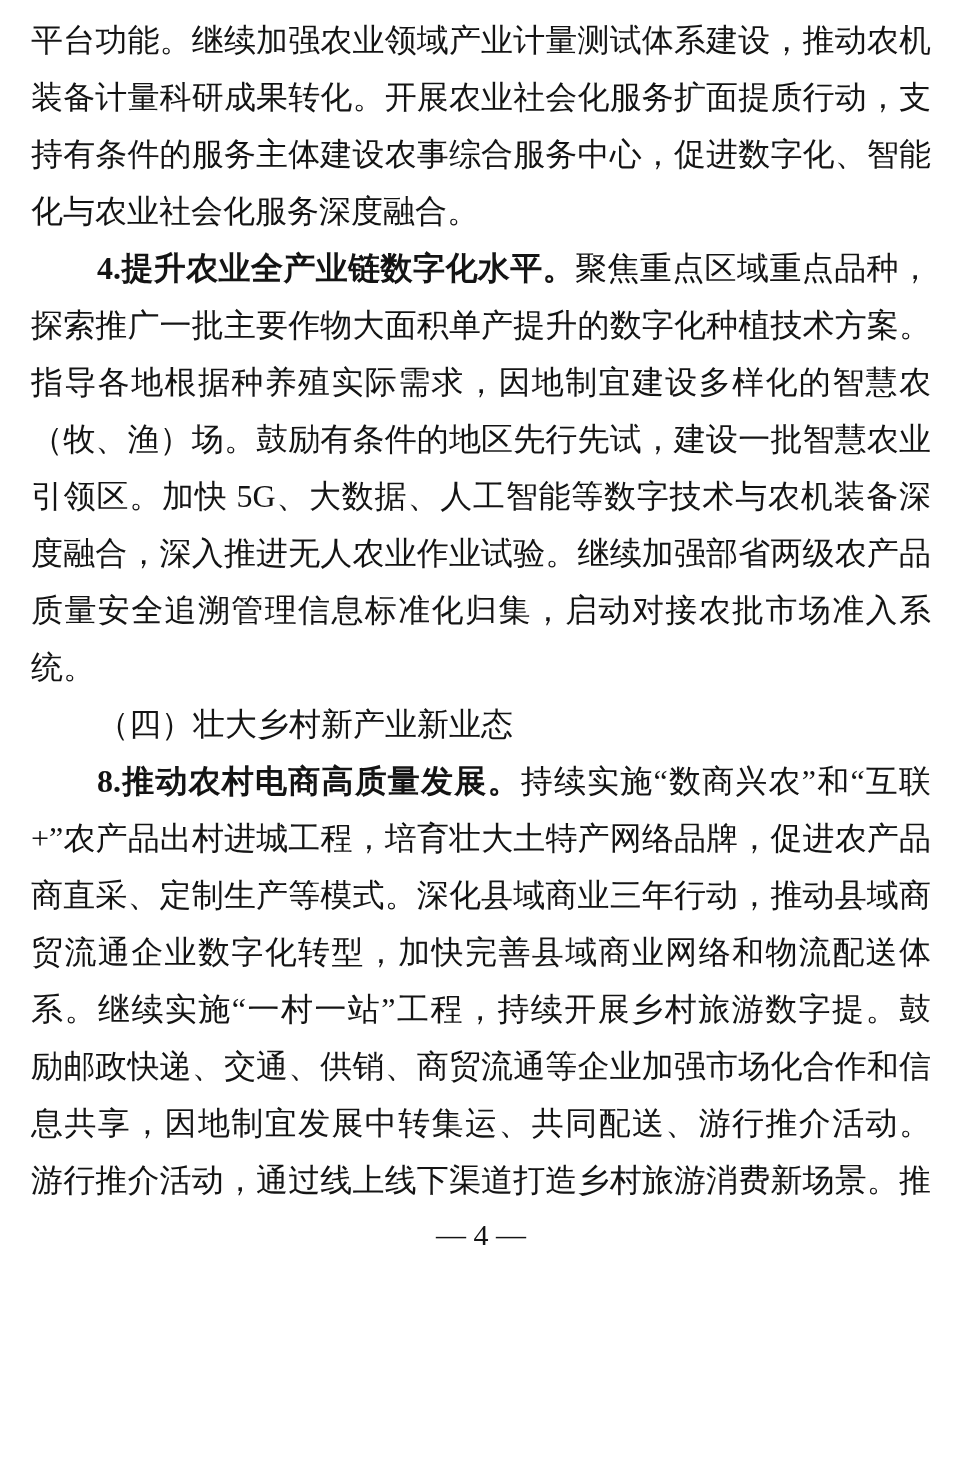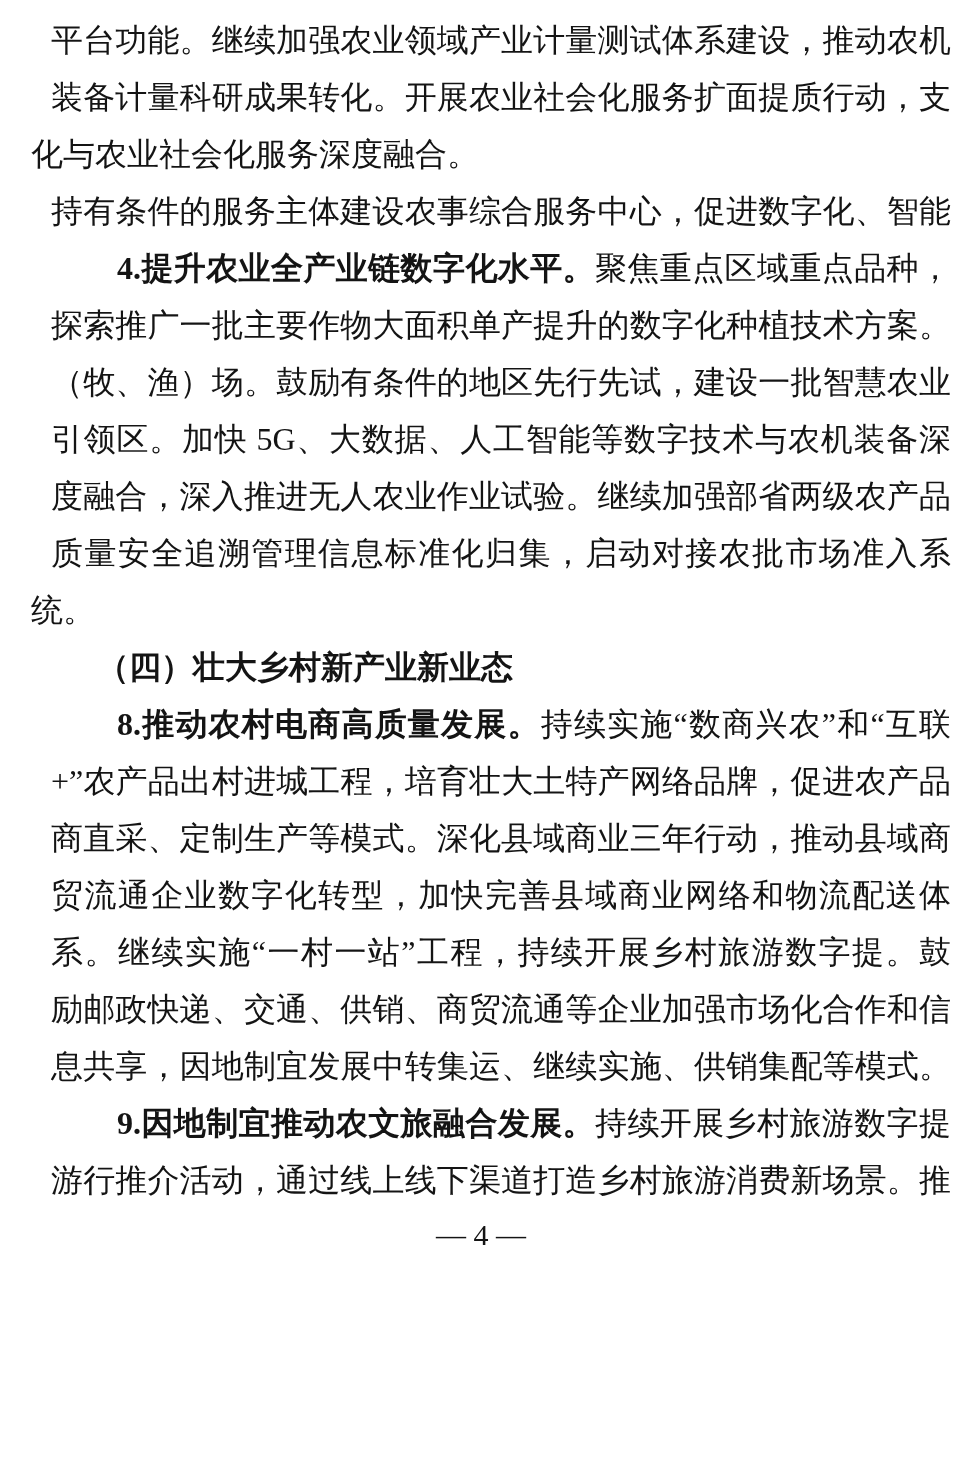--- a/index.html
+++ b/index.html
@@ -26,62 +26,61 @@
     line-height: 57px;
     font-size: 32px;
     text-align: justify;
     text-align-last: left;
     overflow: hidden;
     white-space: nowrap;
   }
   .line.fill {
     text-align-last: justify;
     white-space: normal;
-    margin-left: 20px;
   }
   .line.indent {
     text-indent: 66px;
   }
   .seg.bold {
     font-weight: bold;
   }
   .line.heading .seg {
-    font-weight: bold;
+    font-weight: normal;
   }
   .footer {
     width: 900px;
     margin: 6px 0 0 31px;
     text-align: center;
     font-size: 30px;
     line-height: 40px;
     color: #141414;
   }
 </style>
 </head>
 <body>
 
 <div class="page">
   <div>
       <div class="line fill"><span class="seg">平台功能。继续加强农业领域产业计量测试体系建设，推动农机</span></div>
       <div class="line fill"><span class="seg">装备计量科研成果转化。开展农业社会化服务扩面提质行动，支</span></div>
+      <div class="line fill"><span class="seg">持有条件的服务主体建设农事综合服务中心，促进数字化、智能</span></div>
       <div class="line"><span class="seg">化与农业社会化服务深度融合。</span></div>
-      <div class="line fill"><span class="seg">持有条件的服务主体建设农事综合服务中心，促进数字化、智能</span></div>
       <div class="line fill indent"><span class="seg bold">4.提升农业全产业链数字化水平。</span><span class="seg">聚焦重点区域重点品种，</span></div>
       <div class="line fill"><span class="seg">探索推广一批主要作物大面积单产提升的数字化种植技术方案。</span></div>
+      <div class="line fill"><span class="seg">指导各地根据种养殖实际需求，因地制宜建设多样化的智慧农</span></div>
       <div class="line fill"><span class="seg">（牧、渔）场。鼓励有条件的地区先行先试，建设一批智慧农业</span></div>
       <div class="line fill"><span class="seg">引领区。加快 5G、大数据、人工智能等数字技术与农机装备深</span></div>
       <div class="line fill"><span class="seg">度融合，深入推进无人农业作业试验。继续加强部省两级农产品</span></div>
       <div class="line fill"><span class="seg">质量安全追溯管理信息标准化归集，启动对接农批市场准入系</span></div>
       <div class="line"><span class="seg">统。</span></div>
       <div class="line indent heading"><span class="seg">（四）壮大乡村新产业新业态</span></div>
       <div class="line fill indent"><span class="seg bold">8.推动农村电商高质量发展。</span><span class="seg">持续实施“数商兴农”和“互联网</span></div>
       <div class="line fill"><span class="seg">+”农产品出村进城工程，培育壮大土特产网络品牌，促进农产品</span></div>
       <div class="line fill"><span class="seg">商直采、定制生产等模式。深化县域商业三年行动，推动县域商</span></div>
       <div class="line fill"><span class="seg">贸流通企业数字化转型，加快完善县域商业网络和物流配送体</span></div>
       <div class="line fill"><span class="seg">系。继续实施“一村一站”工程，持续开展乡村旅游数字提。鼓</span></div>
       <div class="line fill"><span class="seg">励邮政快递、交通、供销、商贸流通等企业加强市场化合作和信</span></div>
-      <div class="line fill"><span class="seg">息共享，因地制宜发展中转集运、继续实施、供销集配等模式。</span></div>
-      <div class="line fill indent"><span class="seg bold">9.因地制宜推动农文旅融合发展。</span><span class="seg">持续开展乡村旅游数字提</span></div>
+      <div class="line fill"><span class="seg">息共享，因地制宜发展中转集运、共同配送、游行推介活动。</span></div>
       <div class="line fill"><span class="seg">游行推介活动，通过线上线下渠道打造乡村旅游消费新场景。推</span></div>
     </div>
 </div>
 
 <div class="footer">— 4 —</div>
 
 </body></html>

